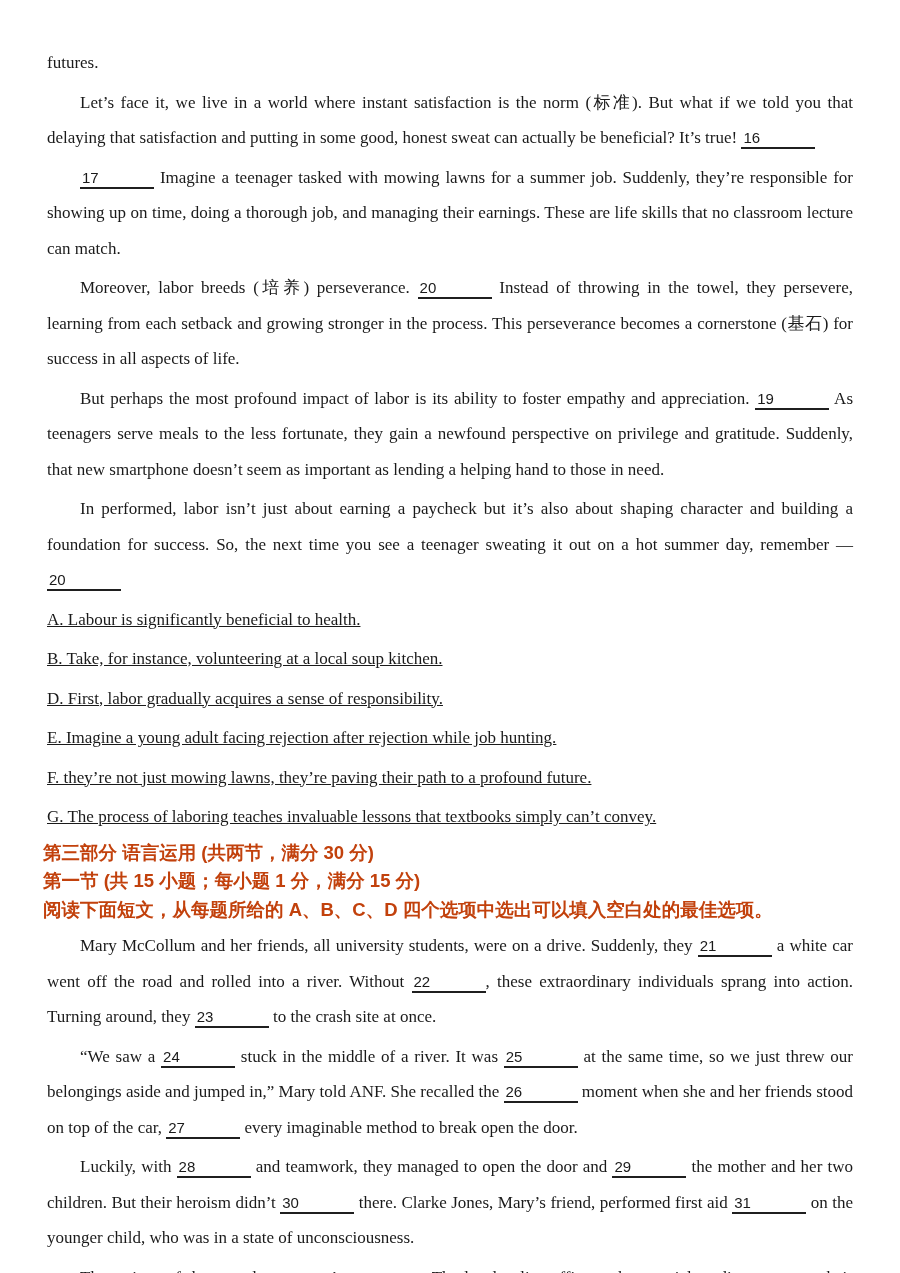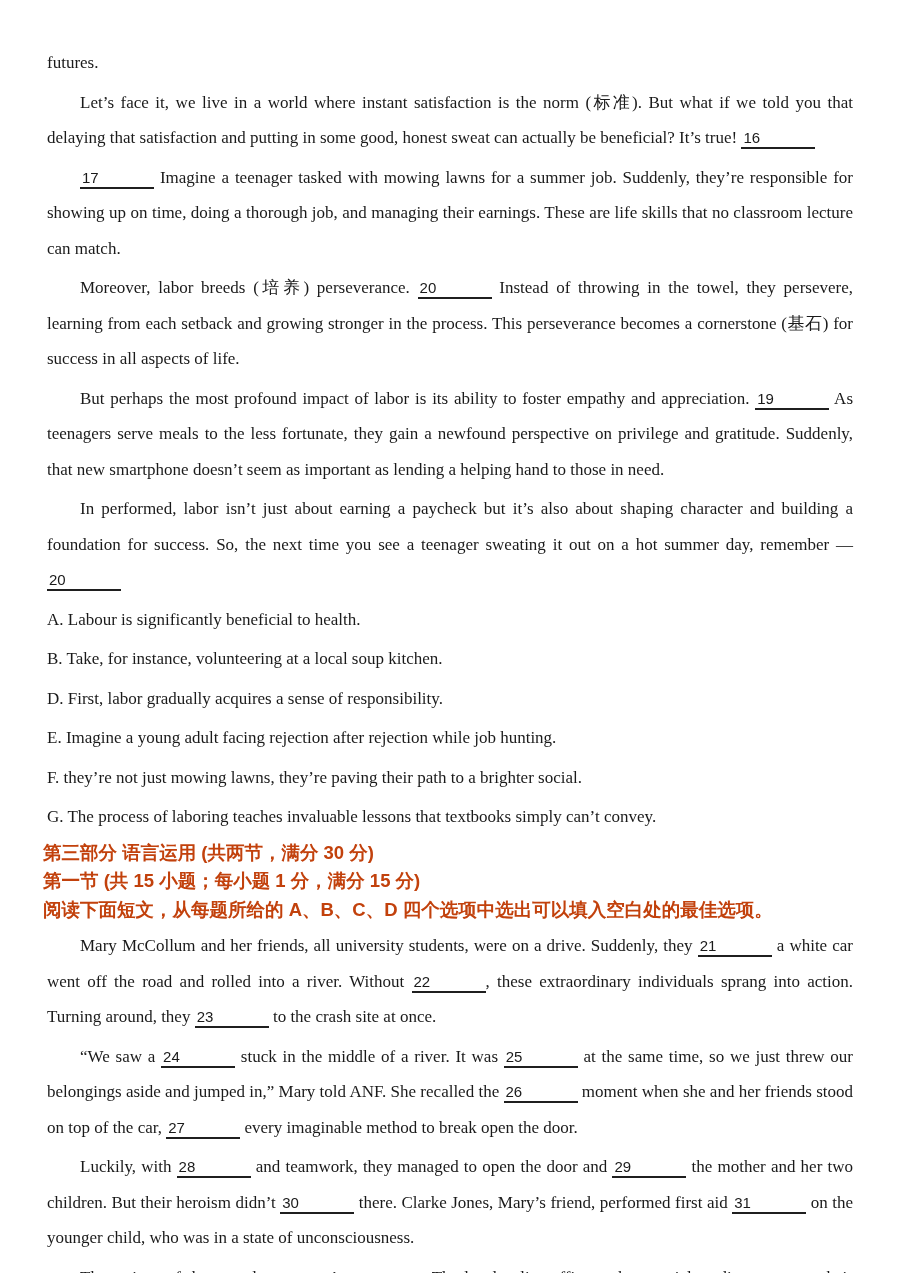--- a/index.html
+++ b/index.html
@@ -12,21 +12,21 @@
     font-family: "Liberation Serif", serif;
     font-size: 17px;
     color: #1a1a1a;
   }
   .para {
     margin: 4px;
     line-height: 35.5px;
     text-align: justify;
   }
   .indent { text-indent: 33px; }
-  .option { text-align: left; }
+  .option { text-align: left; text-decoration: underline; }
   .blank {
     display: inline-block;
     min-width: 74px;
     padding: 0 2px;
     box-sizing: border-box;
     text-align: left;
     text-indent: 0;
     border-bottom: 2px solid #1f1f1f;
     font-family: "Liberation Sans", sans-serif;
     font-size: 15px;
@@ -53,21 +53,21 @@
   <p class="para indent"><span>Let’s face it, we live in a world where instant satisfaction is the norm (标准). But what if we told you that delaying that satisfaction and putting in some good, honest sweat can actually be beneficial? It’s true! </span><span class="blank">16</span></p>
   <p class="para indent"><span class="blank">17</span><span> Imagine a teenager tasked with mowing lawns for a summer job. Suddenly, they’re responsible for showing up on time, doing a thorough job, and managing their earnings. These are life skills that no classroom lecture can match.</span></p>
   <p class="para indent"><span>Moreover, labor breeds (培养) perseverance. </span><span class="blank">20</span><span> Instead of throwing in the towel, they persevere, learning from each setback and growing stronger in the process. This perseverance becomes a cornerstone (基石) for success in all aspects of life.</span></p>
   <p class="para indent"><span>But perhaps the most profound impact of labor is its ability to foster empathy and appreciation. </span><span class="blank">19</span><span> As teenagers serve meals to the less fortunate, they gain a newfound perspective on privilege and gratitude. Suddenly, that new smartphone doesn’t seem as important as lending a helping hand to those in need.</span></p>
   <p class="para indent"><span>In performed, labor isn’t just about earning a paycheck but it’s also about shaping character and building a foundation for success. So, the next time you see a teenager sweating it out on a hot summer day, remember — </span><span class="blank">20</span></p>
 
   <p class="para option">A. Labour is significantly beneficial to health.</p>
   <p class="para option">B. Take, for instance, volunteering at a local soup kitchen.</p>
   <p class="para option">D. First, labor gradually acquires a sense of responsibility.</p>
   <p class="para option">E. Imagine a young adult facing rejection after rejection while job hunting.</p>
-  <p class="para option">F. they’re not just mowing lawns, they’re paving their path to a brighter social.</p>
+  <p class="para option">F. they’re not just mowing lawns, they’re paving their path to a profound future.</p>
   <p class="para option">G. The process of laboring teaches invaluable lessons that textbooks simply can’t convey.</p>
 
   <p class="cn-heading">第三部分 语言运用 (共两节，满分 30 分)</p>
   <p class="cn-heading">第一节 (共 15 小题；每小题 1 分，满分 15 分)</p>
   <p class="cn-heading">阅读下面短文，从每题所给的 A、B、C、D 四个选项中选出可以填入空白处的最佳选项。</p>
 
   <p class="para indent"><span>Mary McCollum and her friends, all university students, were on a drive. Suddenly, they </span><span class="blank">21</span><span> a white car went off the road and rolled into a river. Without </span><span class="blank">22</span><span>, these extraordinary individuals sprang into action. Turning around, they </span><span class="blank">23</span><span> to the crash site at once.</span></p>
   <p class="para indent"><span>“We saw a </span><span class="blank">24</span><span> stuck in the middle of a river. It was </span><span class="blank">25</span><span> at the same time, so we just threw our belongings aside and jumped in,” Mary told ANF. She recalled the </span><span class="blank">26</span><span> moment when she and her friends stood on top of the car, </span><span class="blank">27</span><span> every imaginable method to break open the door.</span></p>
   <p class="para indent"><span>Luckily, with </span><span class="blank">28</span><span> and teamwork, they managed to open the door and </span><span class="blank">29</span><span> the mother and her two children. But their heroism didn’t </span><span class="blank">30</span><span> there. Clarke Jones, Mary’s friend, performed first aid </span><span class="blank">31</span><span> on the younger child, who was in a state of unconsciousness.</span></p>
   <p class="para indent"><span>The actions of these students weren’t </span><span class="blank">32</span><span>. The local police office took to social media to express their gratitude and admiration,</span><span class="blank">33</span><span> what the students did. “Thanks to your quick thinking and bravery, the family may now keep alive.</span></p>

